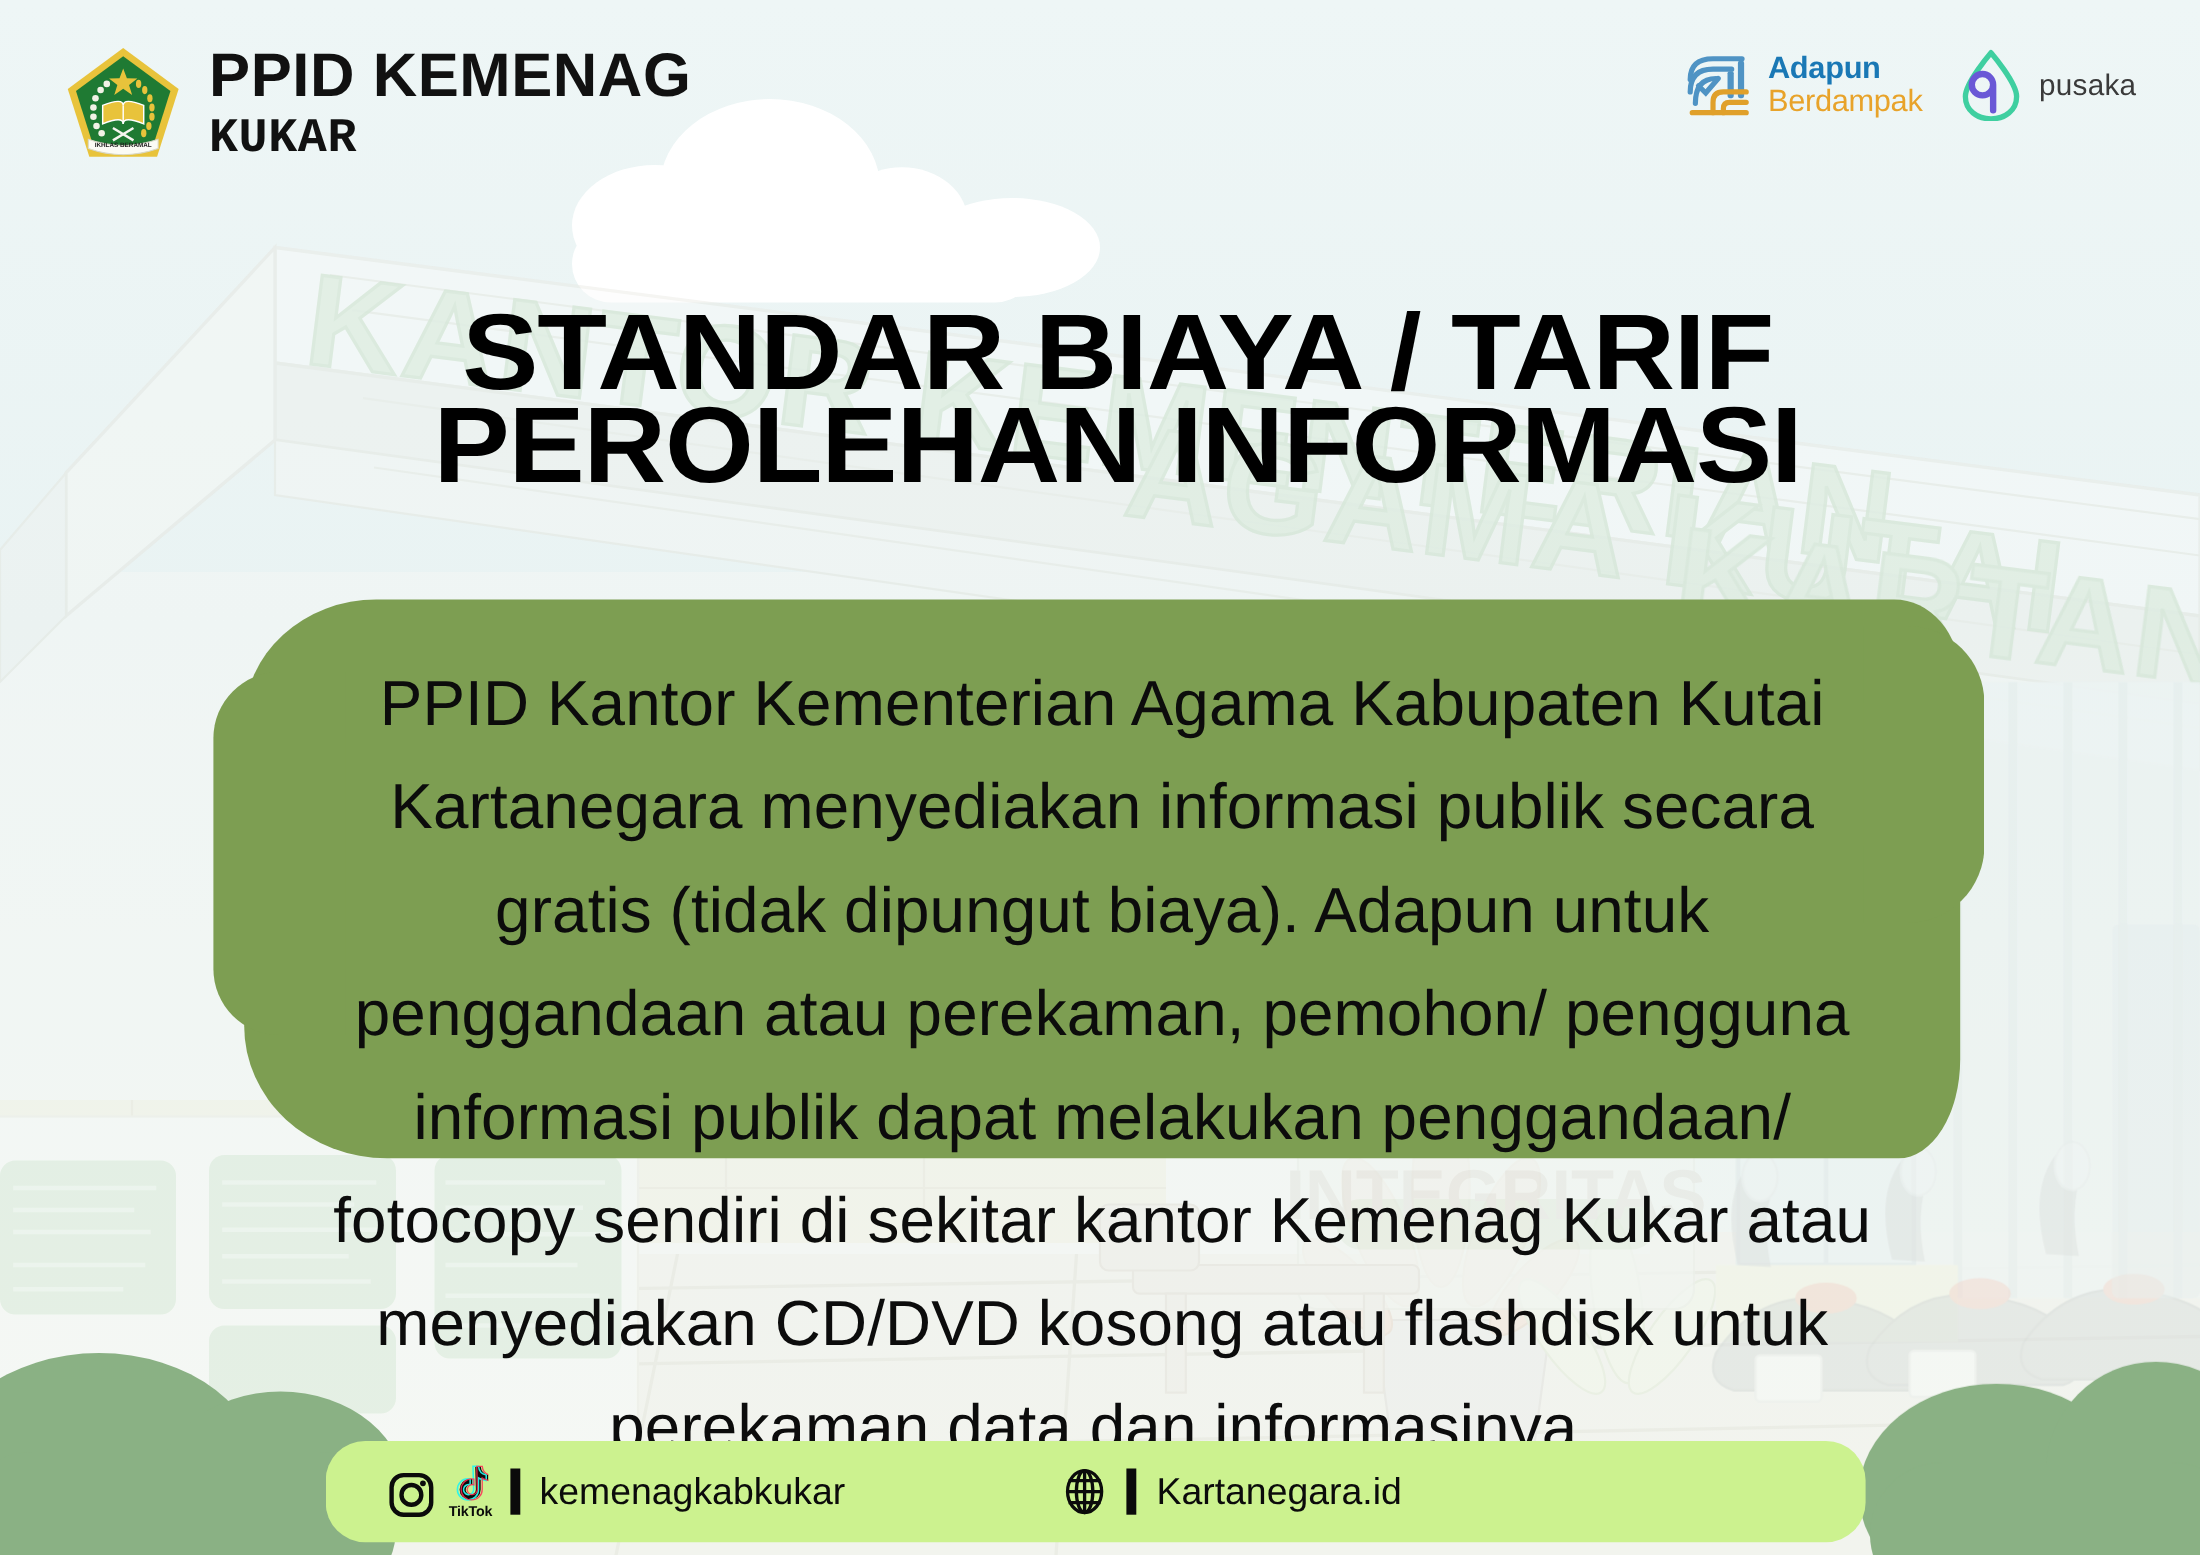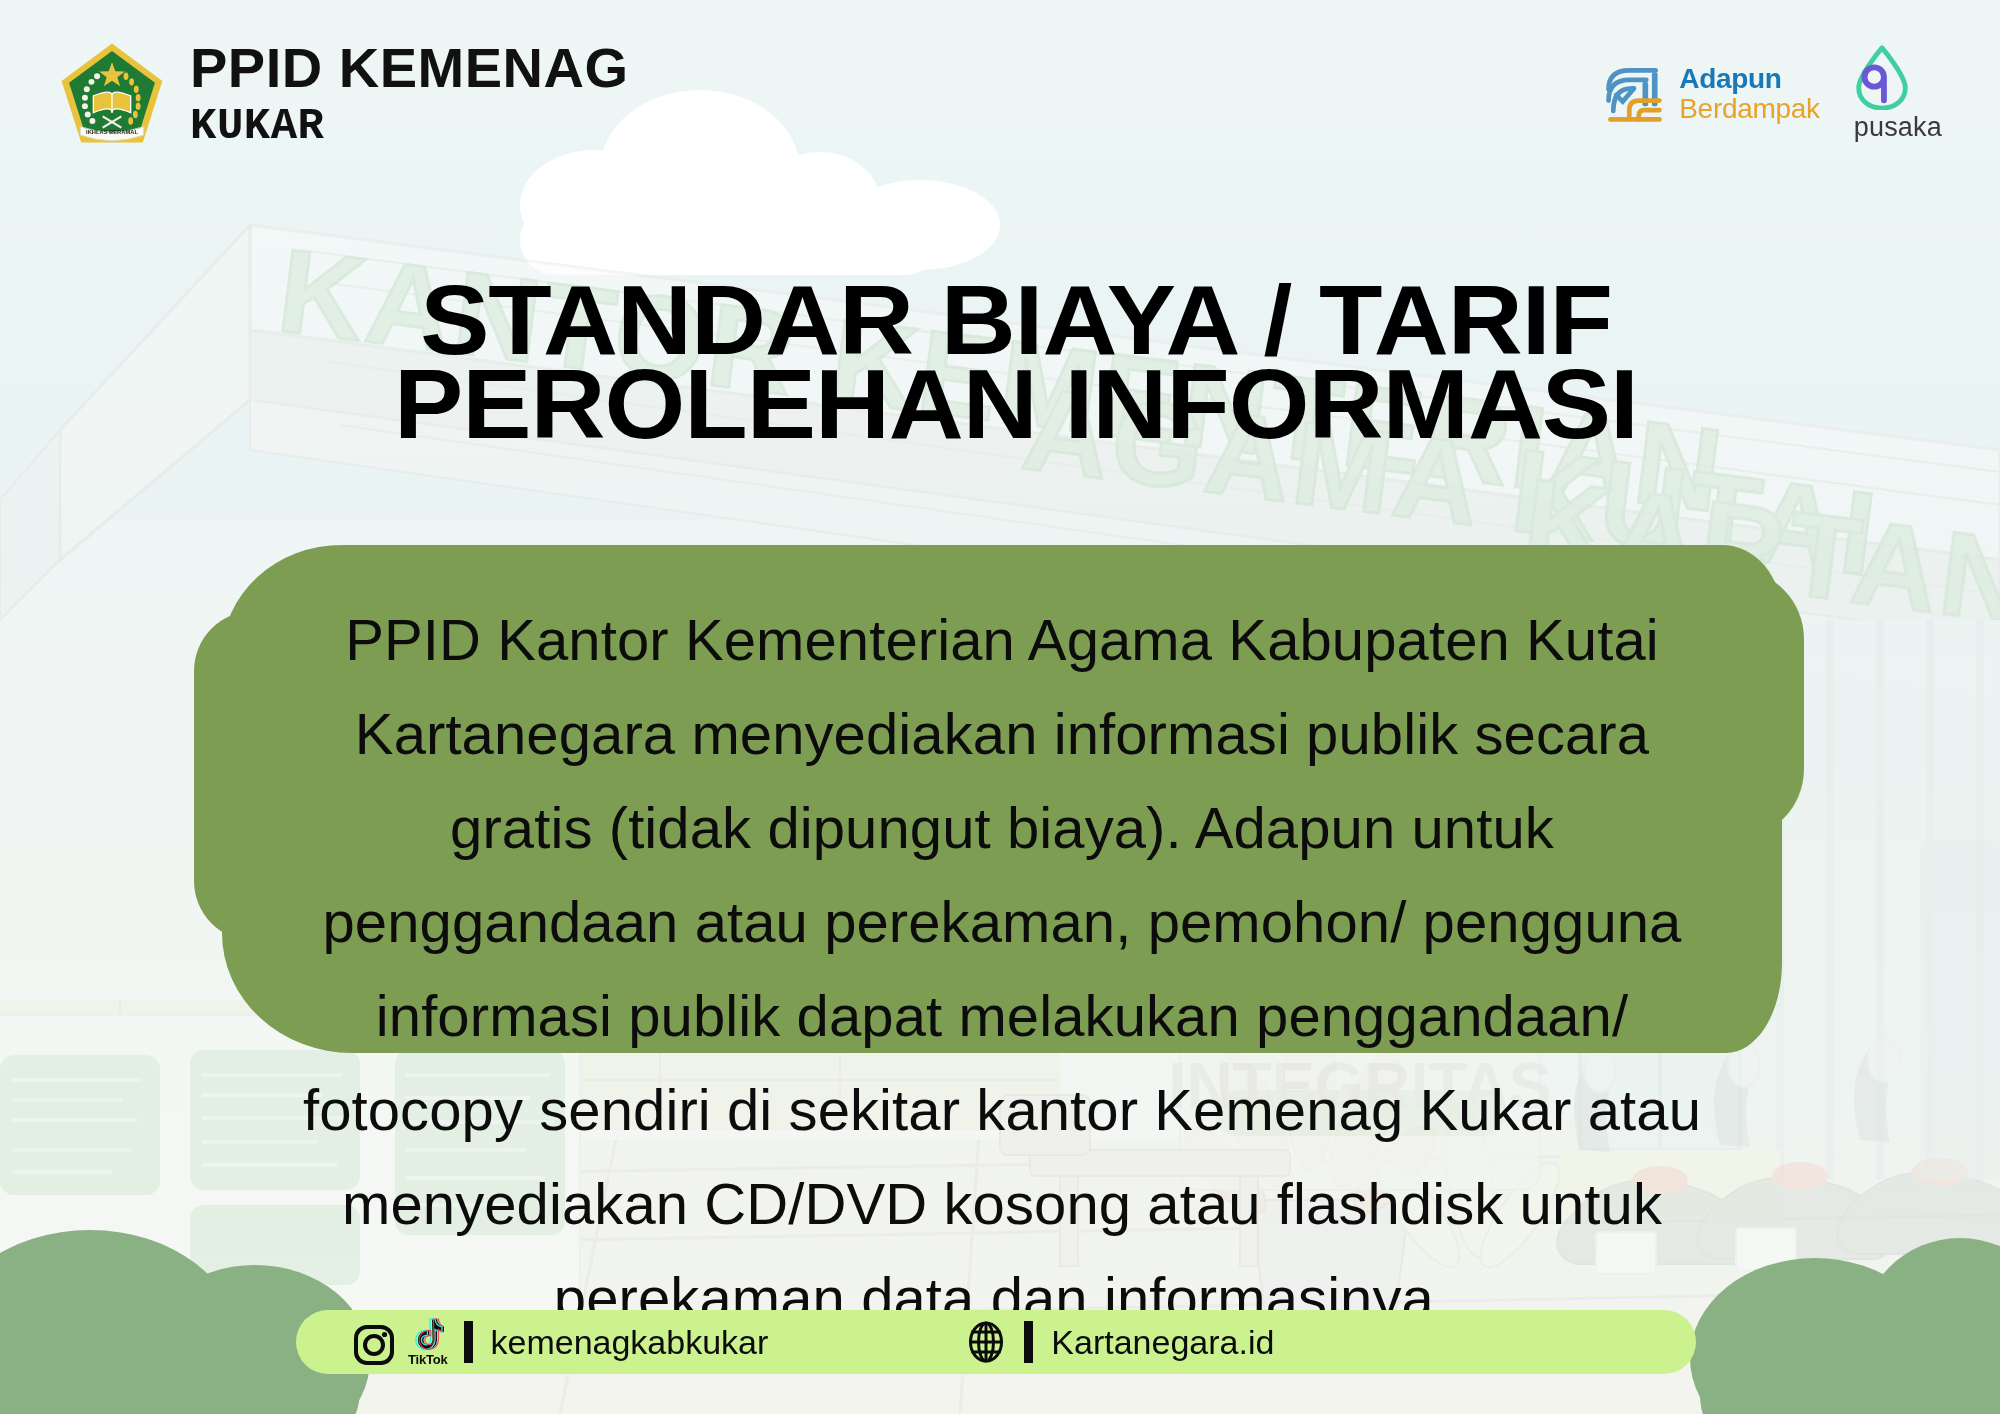--- a/index.html
+++ b/index.html
@@ -40,21 +40,21 @@
     font-size:44px; font-weight:bold; letter-spacing:.5px; color:#111;
     font-family:Liberation Mono, monospace; margin-top:6px;
   }
 
   .logos { position:absolute; right:58px; top:44px; display:flex; align-items:center; gap:34px; }
   .kb-logo { display:flex; align-items:center; gap:12px; }
   .kb-mark { width:66px; height:66px; }
   .kb-words { line-height:1.0; }
   .kb-w1 { font-size:28px; font-weight:bold; color:#1a78b5; letter-spacing:-.3px; }
   .kb-w2 { font-size:28px; color:#e8a32a; letter-spacing:-.3px; margin-top:2px;}
-  .pusaka-logo { display:flex; flex-direction:column; gap:2px; }
+  .pusaka-logo { display:flex; align-items:center; gap:16px; }
   .pusaka-mark { width:56px; height:66px; }
   .pusaka-word { font-size:27px; color:#3a3a3a; letter-spacing:.2px; }
 
   
   .title-wrap {
     position:absolute; top:278px; left:0; width:100%;
     text-align:center; z-index:30;padding-left:32px;
   }
   .title-line {
     color:#000;
@@ -95,21 +95,21 @@
     text-align:center;
     font-family:"Liberation Sans Narrow","Liberation Sans", sans-serif;
     font-size:58px;
     line-height:1.62;
     letter-spacing:.1px;
   }
 
   
   .footer {
     position:absolute; left:296px; top:1310px;
-    width:1400px; height:64px;
+    width:1400px; height:92px;
     background:#ccf28f;
     border-radius:36px;
     z-index:50;
     display:flex; align-items:flex-start;
   }
   .f-item { display:flex; align-items:center; height:100%; }
   .f-icons { display:flex; align-items:flex-end; gap:12px; }
   .f-sep {
     width:9px; height:42px; background:#0b0b0b; margin:0 18px 0 16px; flex:0 0 auto;
   }

